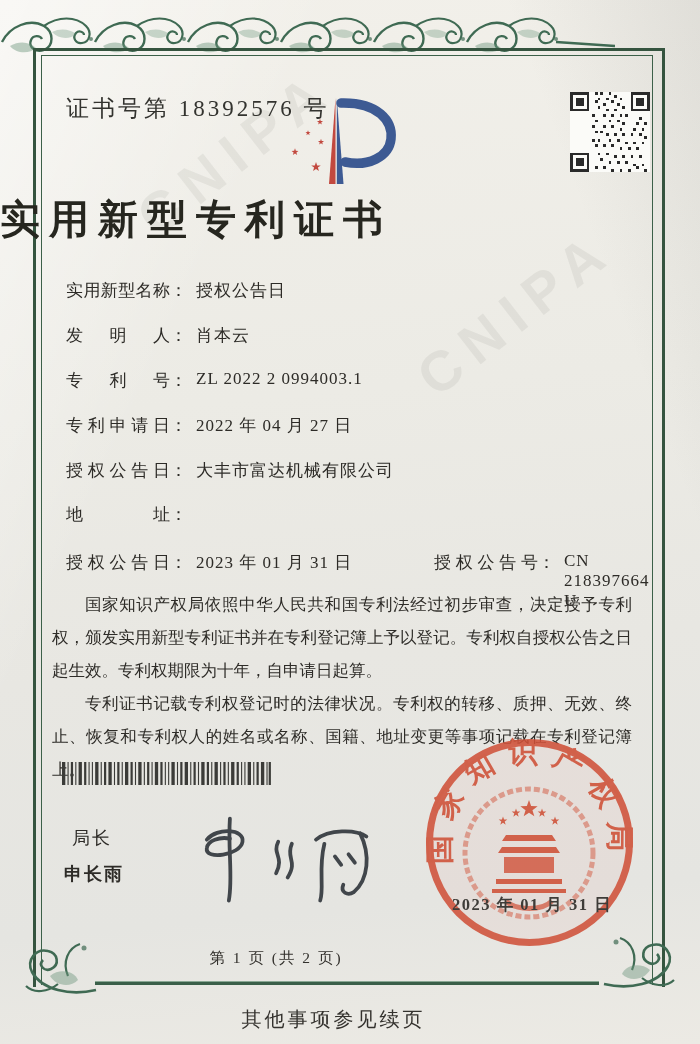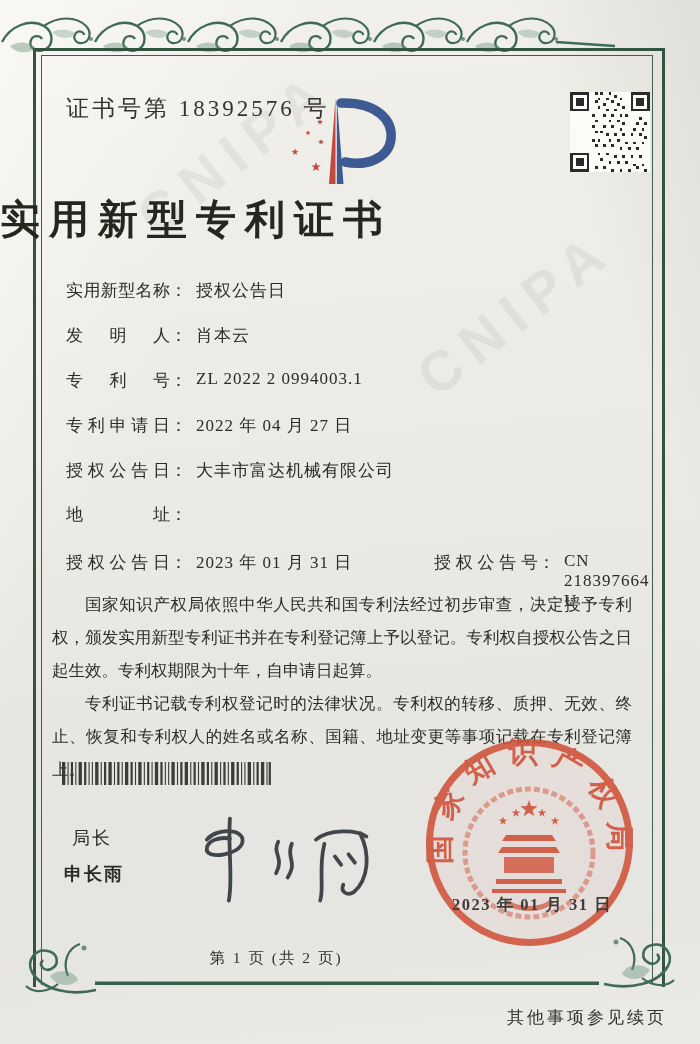--- a/index.html
+++ b/index.html
@@ -70,22 +70,22 @@
   .seal{position:absolute;left:422px;top:735px;width:215px;height:215px;}
   .seal-date{
     position:absolute;left:452px;top:894px;z-index:3;
     font-size:16.5px;font-weight:600;color:#3e3c38;letter-spacing:1.5px;
   }
   .page-info{
     position:absolute;left:0;top:948px;width:552px;text-align:center;
     font-size:15.5px;color:#33312d;letter-spacing:2px;
   }
   .footer-note{
-    position:absolute;left:0;top:1006px;width:667px;text-align:right;
-    font-size:17px;color:#34322e;letter-spacing:3px;
+    position:absolute;left:0;top:1006px;width:667px;text-align:center;
+    font-size:20px;color:#34322e;letter-spacing:3px;
   }
 </style>
 </head>
 <body>
 
 <div class="paper">
 
   <svg width="0" height="0" style="position:absolute">
     <defs>
       <symbol id="star" viewBox="-1.1 -1.1 2.2 2.2">

